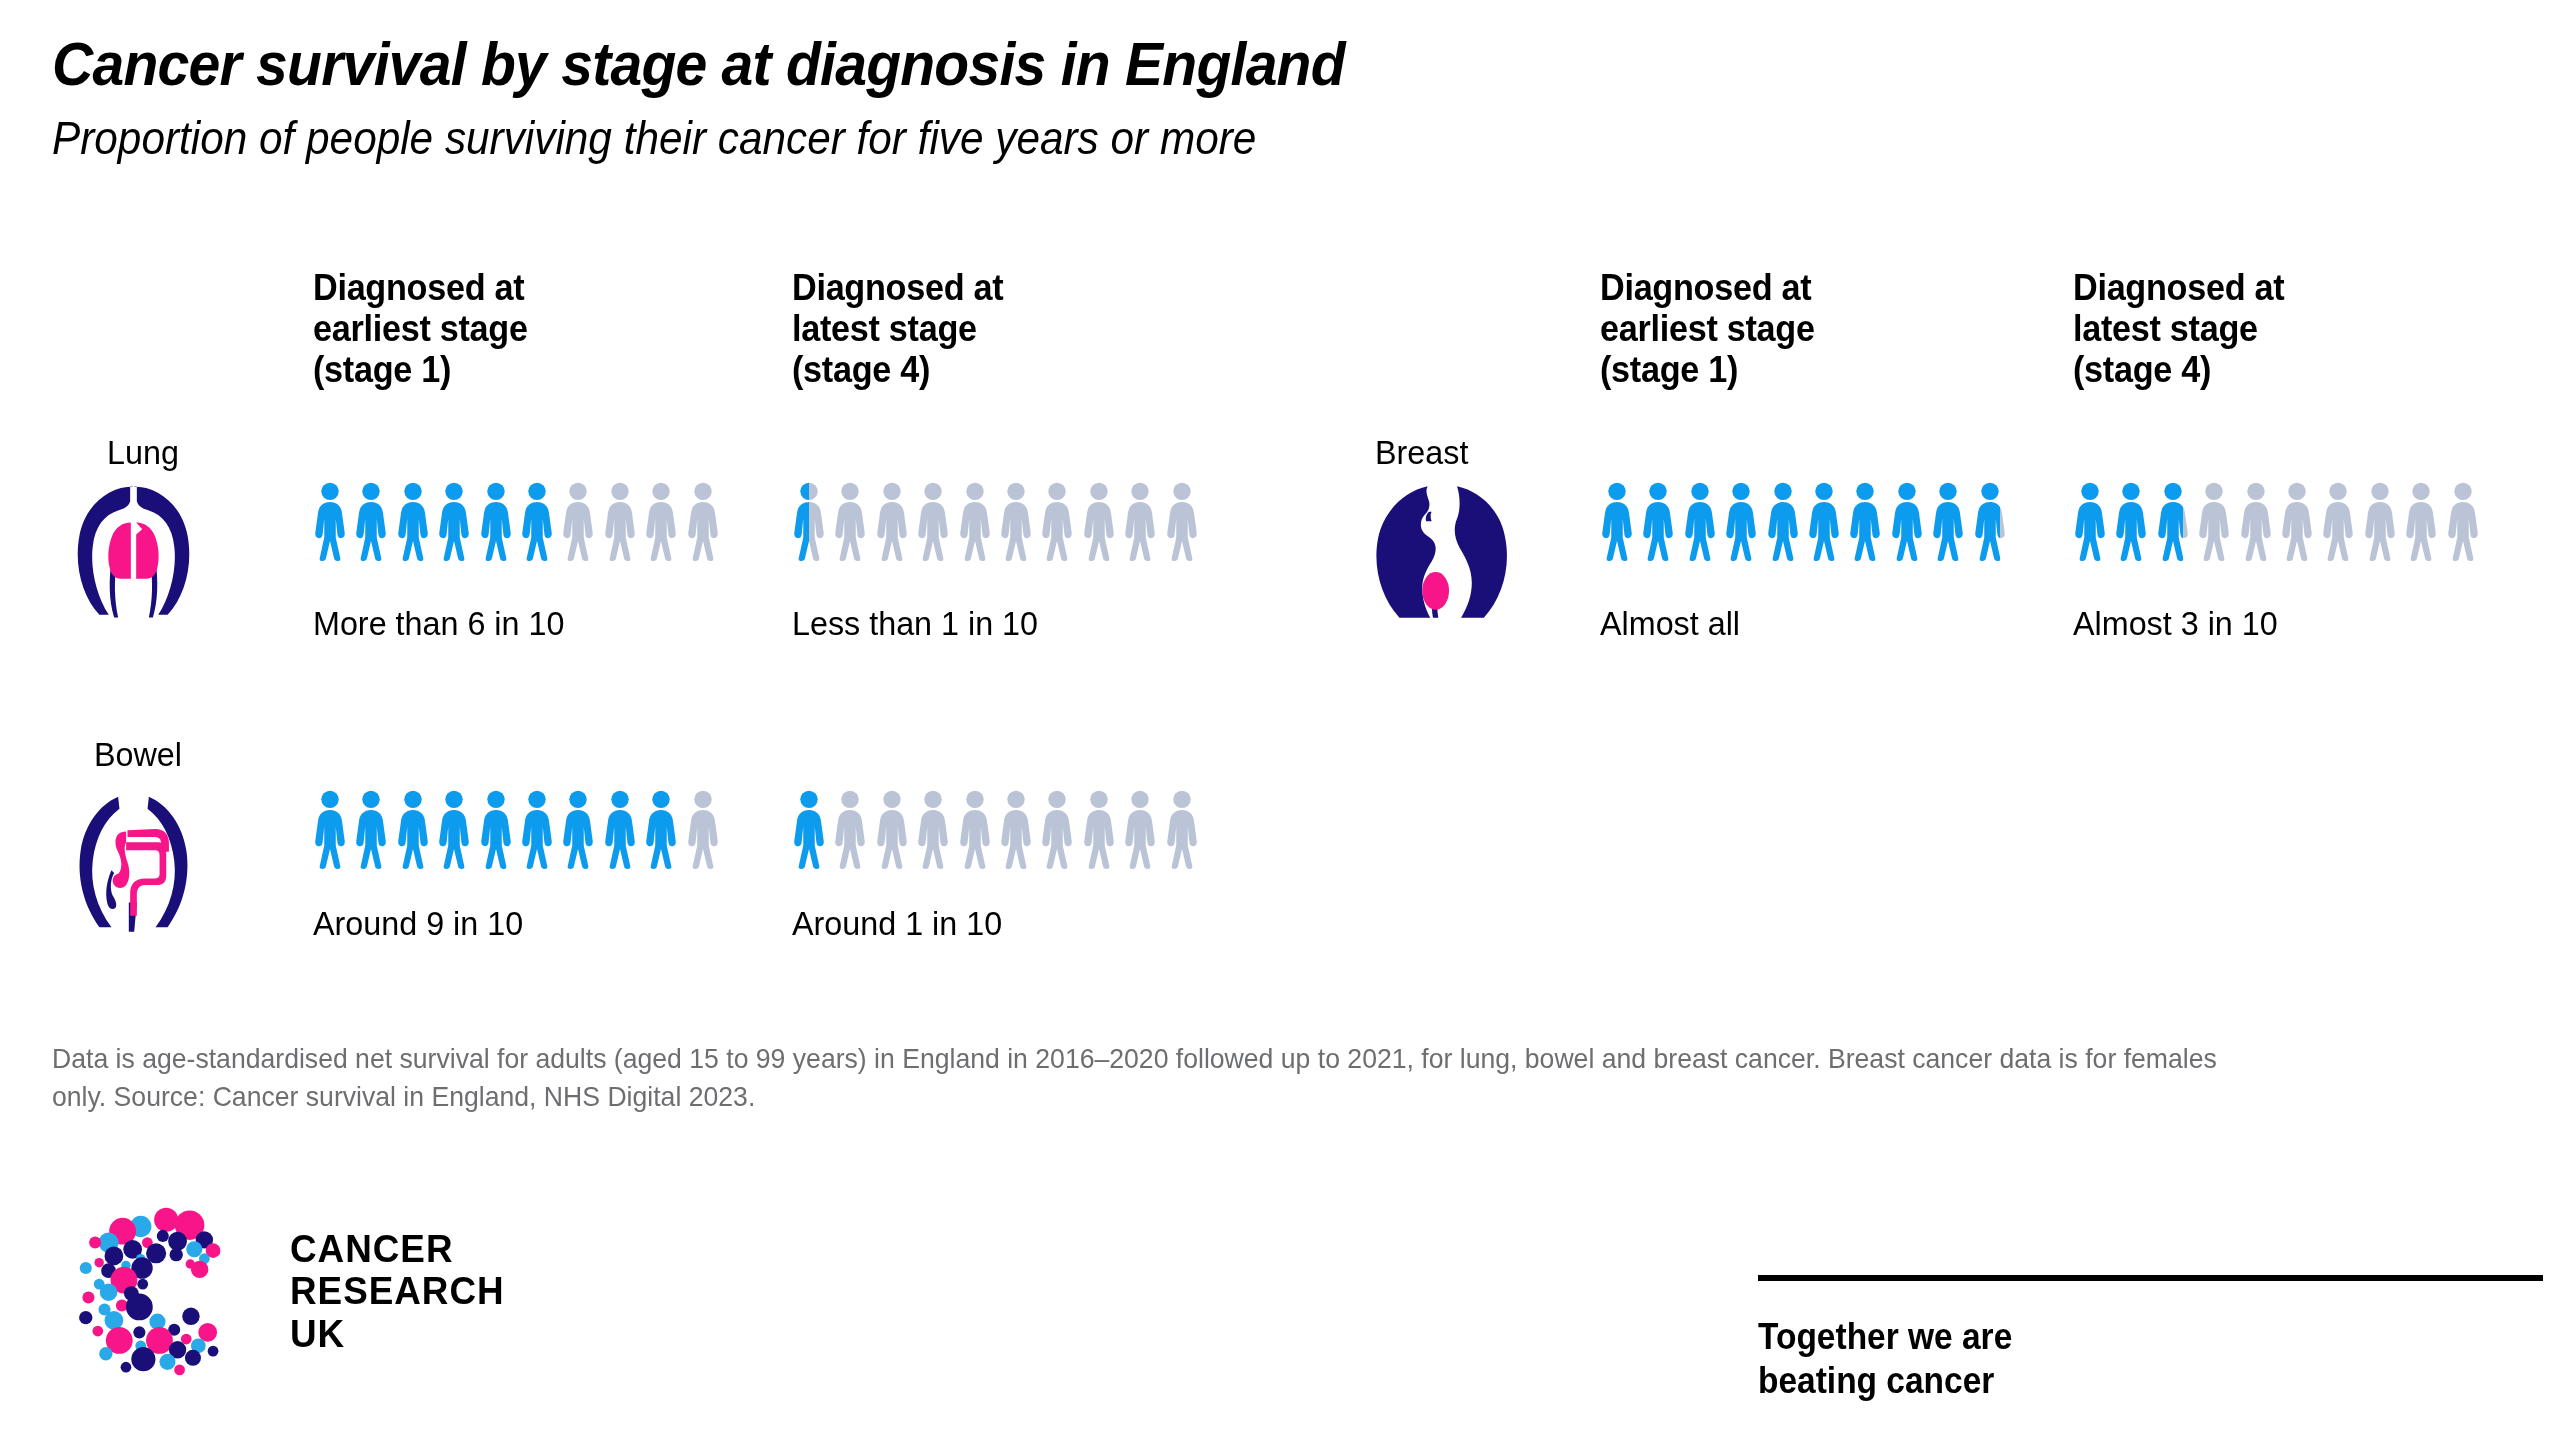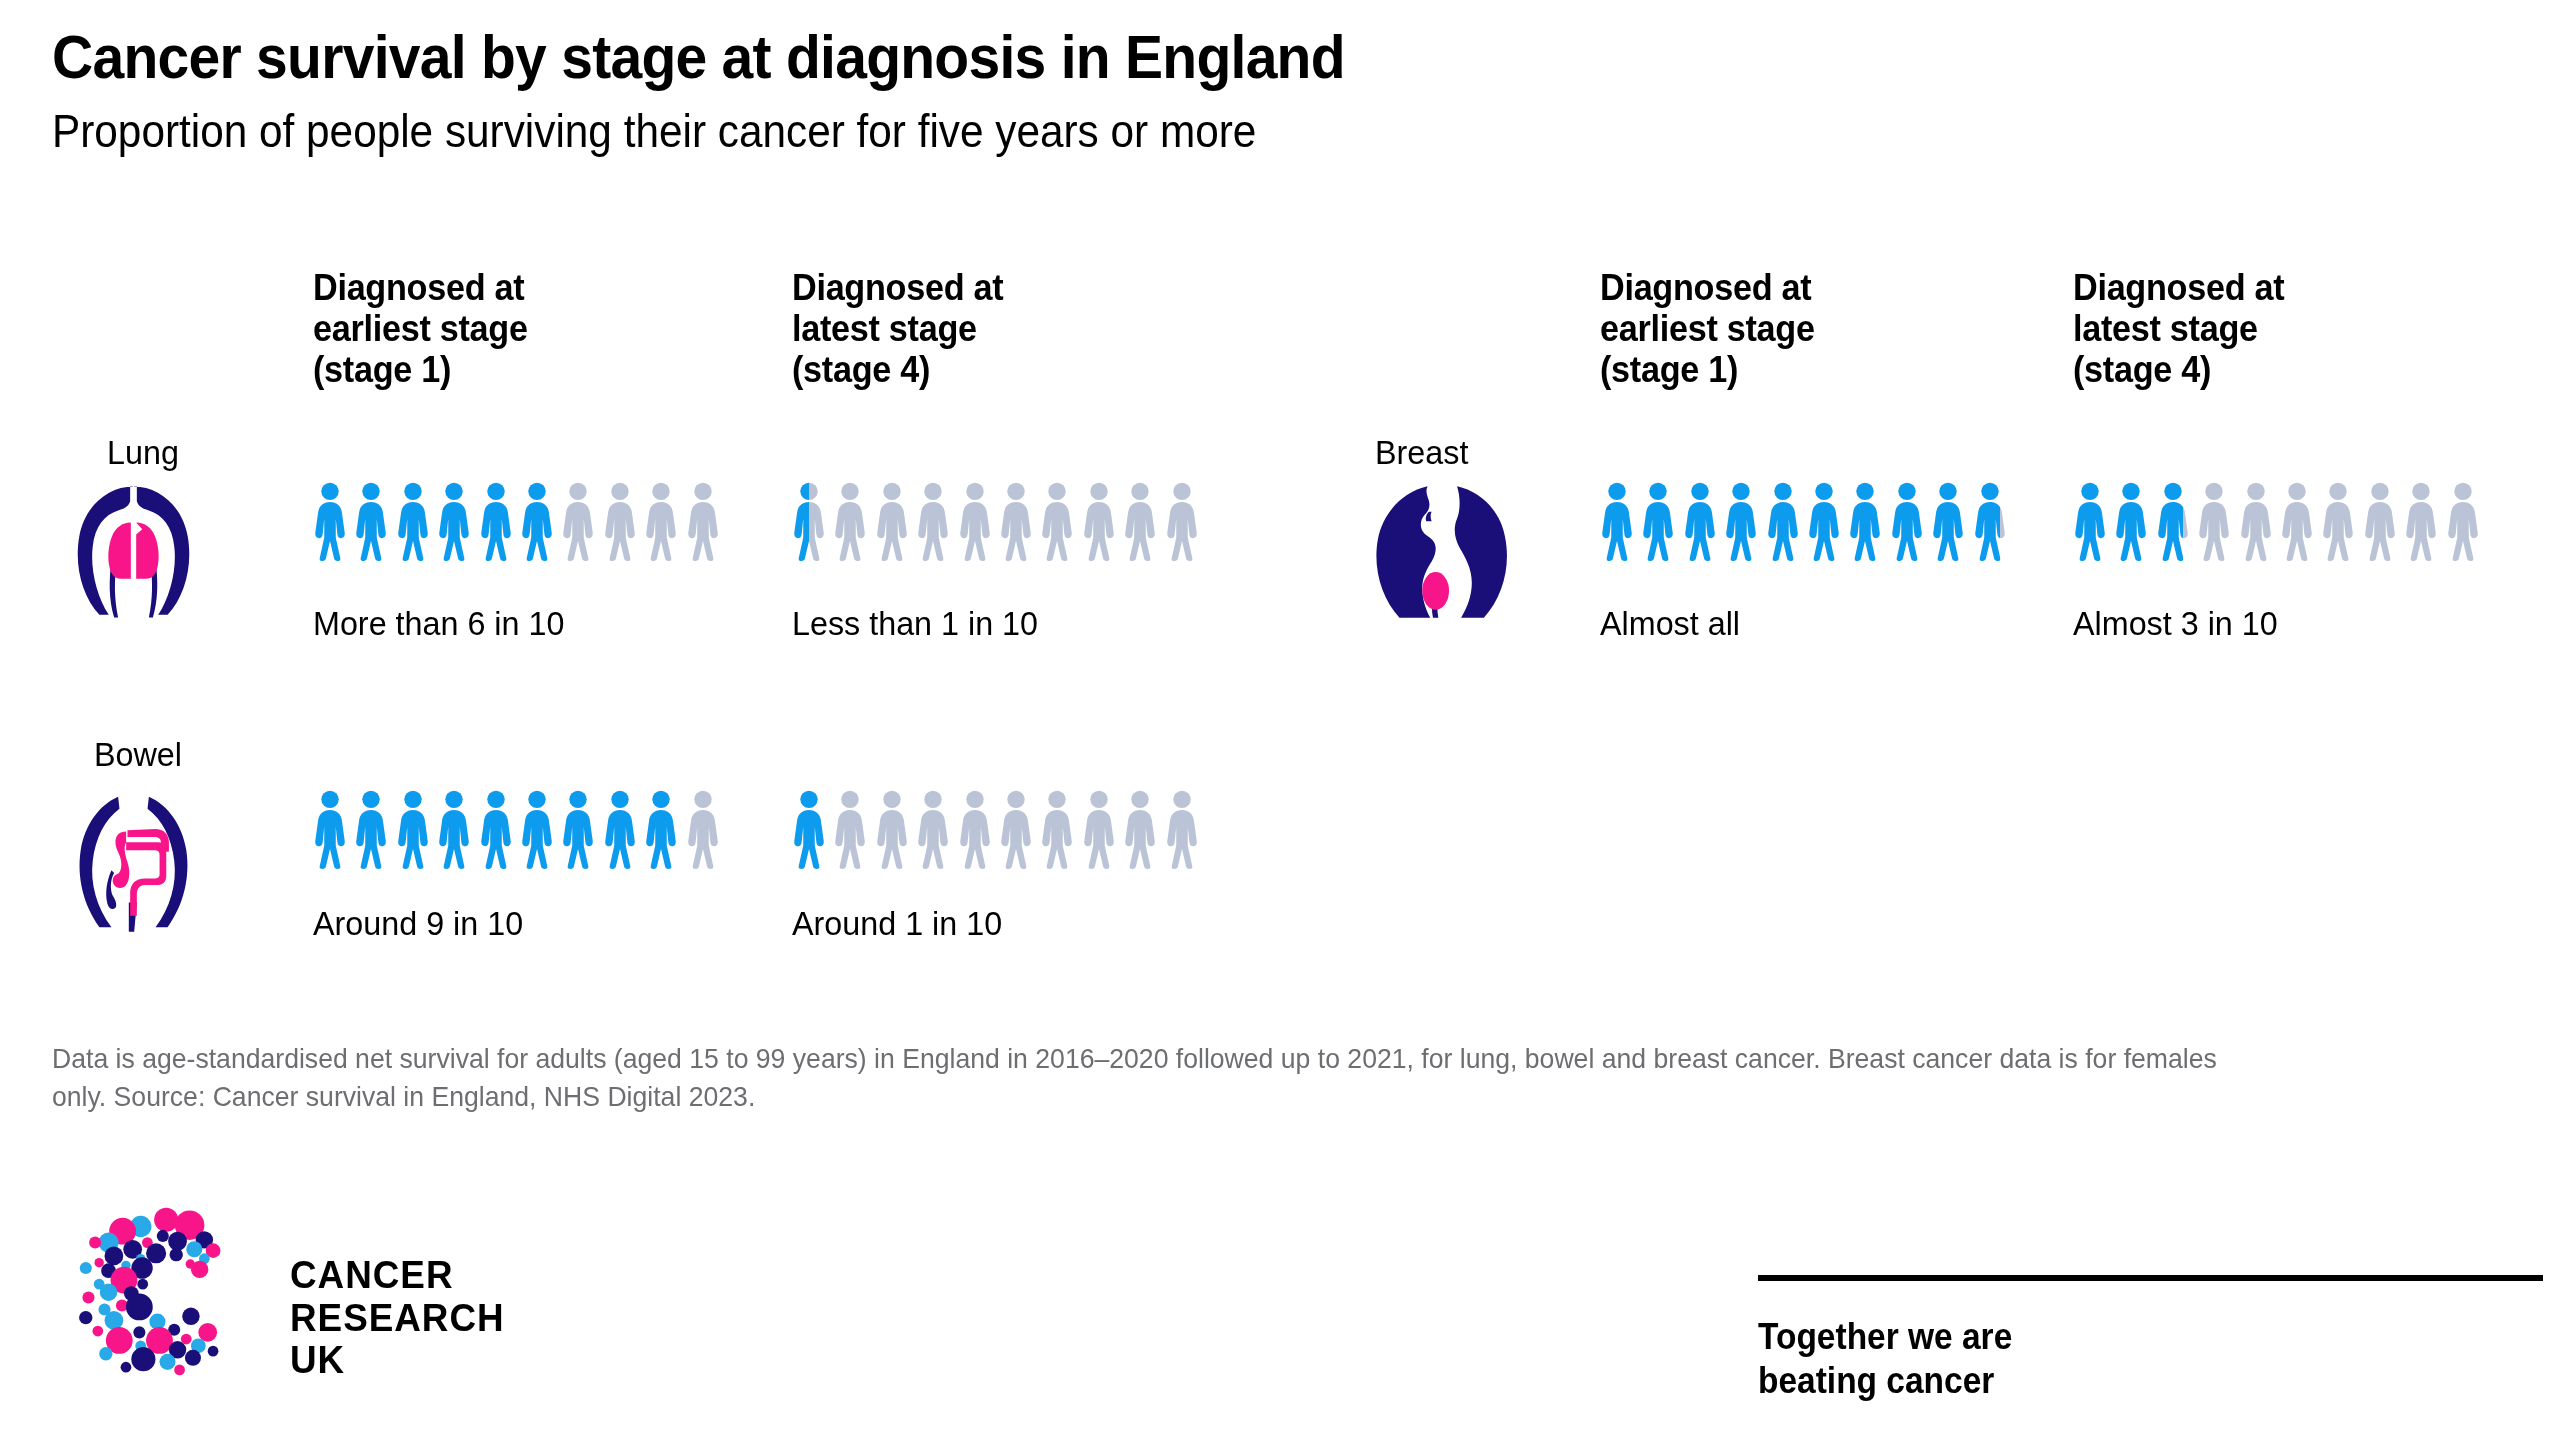--- a/index.html
+++ b/index.html
@@ -10,21 +10,21 @@
   body {
     width: 2576px;
     height: 1449px;
     position: relative;
     font-family: "Liberation Sans", sans-serif;
     color: #000000;
     overflow: hidden;
   }
 
   
-  #header { position: absolute; left: 52px; top: 24px; width: 2415px; }
+  #header { position: absolute; left: 52px; top: 31px; width: 2415px; font-style: italic; }
   #main-title {
     font-size: 62px;
     font-weight: 700;
     letter-spacing: -0.8px;
     line-height: 1.05;
     color: #000;
     white-space: nowrap;
     transform: scaleX(0.92);
     transform-origin: left center;
   }
@@ -89,21 +89,21 @@
     top: 1040px;
     width: 2281px;
     font-size: 28px;
     line-height: 1.37;
     color: #6d6e71;
     transform: scaleX(0.95);
     transform-origin: left top;
   }
 
   
-  #logo-block { position: absolute; left: 67px; top: 1201px; display: flex; align-items: flex-end; gap: 21.5px; }
+  #logo-block { position: absolute; left: 67px; top: 1201px; display: flex; align-items: center; gap: 21.5px; }
   #logo-wordmark {
     font-size: 38px;
     font-weight: 700;
     line-height: 1.12;
     letter-spacing: 1px;
     color: #000;
     white-space: pre-line;
     transform: scaleX(0.97);
     transform-origin: left center;
   }

